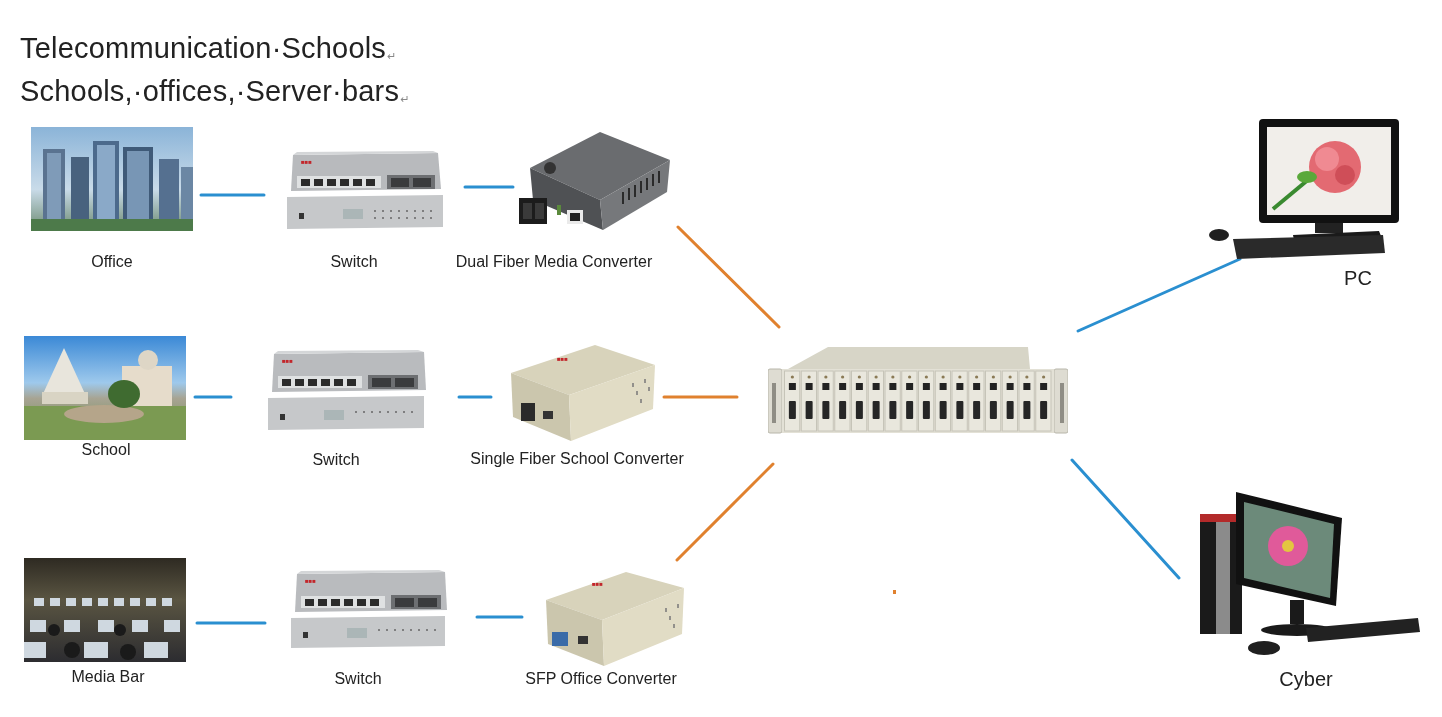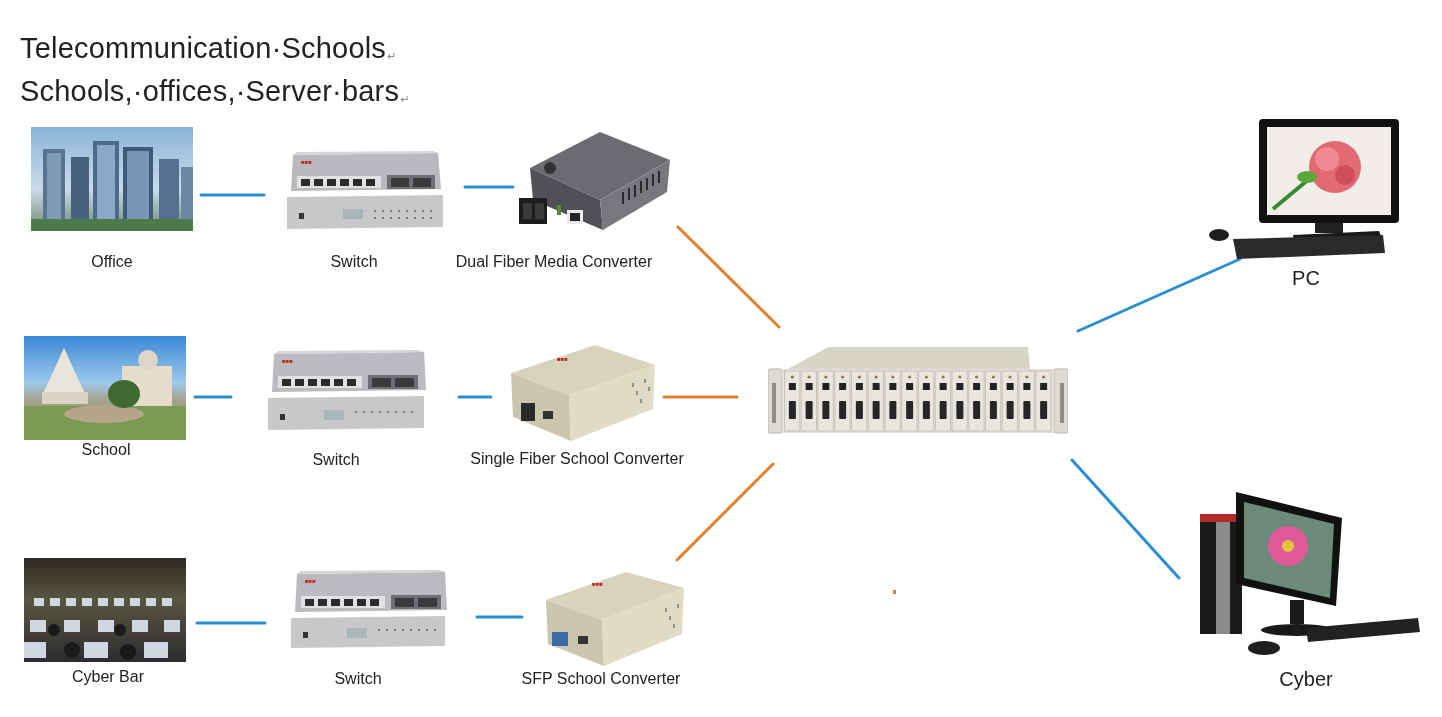--- a/index.html
+++ b/index.html
@@ -212,21 +212,21 @@
         <rect x="120" y="84" width="24" height="16"></rect>
       </g>
     <g fill="#1a1a1a">
         <circle cx="30" cy="72" r="6"></circle>
         <circle cx="96" cy="72" r="6"></circle>
         <circle cx="48" cy="92" r="8"></circle>
         <circle cx="104" cy="94" r="8"></circle>
       </g>
   </svg>
 </div>
-<div class="lbl" style="left:108px;top:668px">Cyber Bar</div>
+<div class="lbl" style="left:108px;top:668px">Media Bar</div>
 
 <div class="node" style="left:287px;top:570px">
   <svg width="165" height="80">
     <polygon points="10,4 158,2 160,40 8,42" fill="#b9bbbe"></polygon>
     <polygon points="10,4 158,2 152,0 14,1" fill="#d4d6d8"></polygon>
     <text x="18" y="13" font-size="6" fill="#c2262b" font-family="Liberation Sans, sans-serif" font-weight="bold">■■■</text>
     <rect x="14" y="26" width="84" height="12" fill="#dfe1e2"></rect>
     <g fill="#2b2b2b">
         <rect x="18" y="29" width="9" height="7"></rect>
         <rect x="31" y="29" width="9" height="7"></rect>
@@ -264,21 +264,21 @@
     <g stroke="#777" stroke-width="1.5">
         <line x1="126" y1="40" x2="126" y2="44"></line>
         <line x1="130" y1="48" x2="130" y2="52"></line>
         <line x1="134" y1="56" x2="134" y2="60"></line>
         <line x1="138" y1="36" x2="138" y2="40"></line>
       </g>
     <rect x="12" y="64" width="16" height="14" fill="#3a6ba8"></rect>
     <rect x="38" y="68" width="10" height="8" fill="#333"></rect>
   </svg>
 </div>
-<div class="lbl" style="left:601px;top:670px">SFP School Converter</div>
+<div class="lbl" style="left:601px;top:670px">SFP Office Converter</div>
 
 <div class="node" style="left:768px;top:345px">
   <svg id="chassis-svg" width="300" height="95">
     <polygon points="20,24 60,2 260,2 262,24" fill="#d7d5c7"></polygon>
     <rect x="0" y="24" width="14" height="64" rx="2" fill="#dedcd2" stroke="#b8b6aa"></rect>
     <rect x="286" y="24" width="14" height="64" rx="2" fill="#dedcd2" stroke="#b8b6aa"></rect>
     <rect x="4" y="38" width="4" height="40" fill="#8f8d85"></rect>
     <rect x="292" y="38" width="4" height="40" fill="#8f8d85"></rect>
     <rect x="14" y="24" width="272" height="64" fill="#e3e1d6"></rect>
     <g id="slots">
@@ -390,21 +390,21 @@
     <circle cx="122" cy="42" r="12" fill="#f08a92"></circle>
     <circle cx="140" cy="58" r="10" fill="#cf4e58"></circle>
     <path d="M68 92 L104 62" stroke="#3a8a30" stroke-width="4"></path>
     <ellipse cx="102" cy="60" rx="10" ry="6" fill="#5aa83a"></ellipse>
     <rect x="110" y="106" width="28" height="10" fill="#222"></rect>
     <polygon points="88,118 174,114 178,124 90,128" fill="#1a1a1a"></polygon>
     <polygon points="28,122 178,118 180,136 32,142" fill="#2a2a2a"></polygon>
     <ellipse cx="14" cy="118" rx="10" ry="6" fill="#1f1f1f"></ellipse>
   </svg>
 </div>
-<div class="lbl big" style="left:1306px;top:267px">PC</div>
+<div class="lbl big" style="left:1358px;top:267px">PC</div>
 
 <div class="node" style="left:1192px;top:490px">
   <svg width="235" height="170">
     <rect x="8" y="24" width="42" height="120" fill="#1a1a1a"></rect>
     <rect x="24" y="24" width="14" height="120" fill="#8b8b8b"></rect>
     <rect x="8" y="24" width="42" height="8" fill="#b32a2a"></rect>
     <polygon points="44,2 150,28 144,116 44,94" fill="#111"></polygon>
     <polygon points="52,12 142,34 138,108 52,88" fill="#6c8a7a"></polygon>
     <circle cx="96" cy="56" r="20" fill="#e05a9a"></circle>
     <circle cx="96" cy="56" r="6" fill="#e3c640"></circle>

